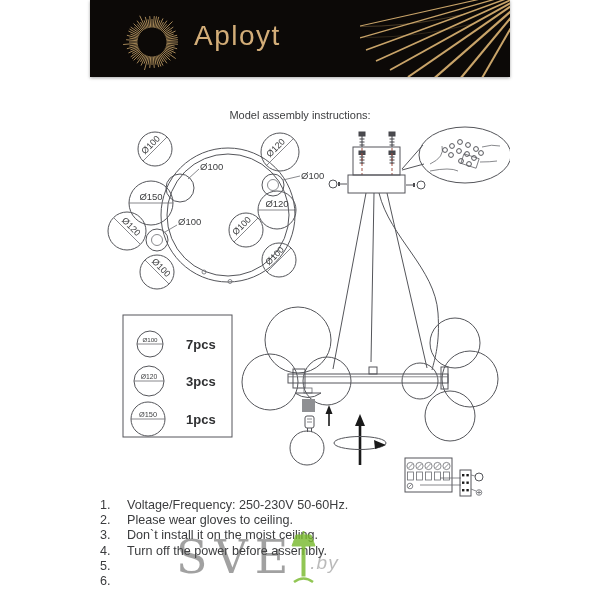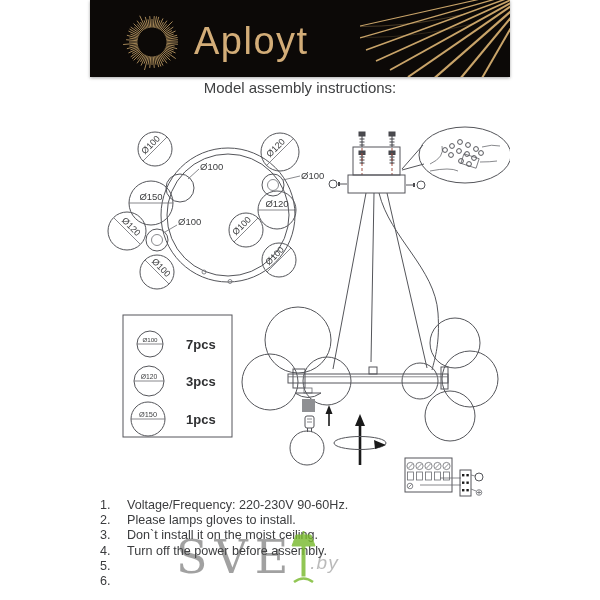--- a/index.html
+++ b/index.html
@@ -8,28 +8,28 @@
     background:#ffffff;font-family:"Liberation Sans",sans-serif;
   }
   
   .banner{
     position:absolute;left:90px;top:0;width:420px;height:77px;
     background:#0c0907;box-shadow:0 1px 3px rgba(0,0,0,.35);
     overflow:hidden;
   }
   .brand-name{
     position:absolute;left:104px;top:20px;
-    font-size:38px;font-weight:400;letter-spacing:1.5px;
+    font-size:28px;font-weight:400;letter-spacing:1.5px;
     color:#d3ad78;font-family:"Liberation Sans",sans-serif;
   }
   .sunburst{position:absolute;left:32px;top:12px;}
   .corner-rays{position:absolute;right:0;top:0;}
   
   .header-block{position:absolute;left:90px;top:80px;width:420px;text-align:center;color:#3f4042;}
-  .header-title{font-size:15px;line-height:15px;}
+  .header-title{font-size:11px;line-height:15px;margin-top:28px;}
   .header-model{font-size:12.5px;line-height:14px;}
   
   .main-diagram{position:absolute;left:90px;top:118px;}
   .ln{stroke:#54555a;fill:none;stroke-width:1;}
   .lnthin{stroke:#6a6b70;fill:none;stroke-width:.8;}
   .dlab{font-size:9px;fill:#3f4042;font-family:"Liberation Sans",sans-serif;}
   .dlabh{font-size:9.5px;fill:#3f4042;font-family:"Liberation Sans",sans-serif;}
   .qty{font-size:13px;font-weight:600;fill:#2f3032;font-family:"Liberation Sans",sans-serif;}
   .psize{fill:#3f4042;font-family:"Liberation Sans",sans-serif;}
   .dash{stroke:#9b4a3c;stroke-width:1;stroke-dasharray:3,2;fill:none;}
@@ -413,25 +413,25 @@
       <circle class="lnthin" cx="389" cy="374.5" r="2.8"></circle>
       <line class="lnthin" x1="387" y1="374.5" x2="391" y2="374.5"></line>
       <line class="lnthin" x1="389" y1="372.5" x2="389" y2="376.5"></line>
     </g>
   </g>
 </svg>
 
 <div class="instructions">
   <div class="instr-row">
     <span class="instr-num">1.</span>
-    <span>Voltage/Frequency: 220-230V 90-60Hz.</span>
+    <span>Voltage/Frequency: 250-230V 50-60Hz.</span>
   </div>
   <div class="instr-row">
     <span class="instr-num">2.</span>
-    <span>Please lamps gloves to install.</span>
+    <span>Please wear gloves to ceiling.</span>
   </div>
   <div class="instr-row">
     <span class="instr-num">3.</span>
     <span>Don`t install it on the moist ceiling.</span>
   </div>
   <div class="instr-row">
     <span class="instr-num">4.</span>
     <span>Turn off the power before assembly.</span>
   </div>
   <div class="instr-row">

